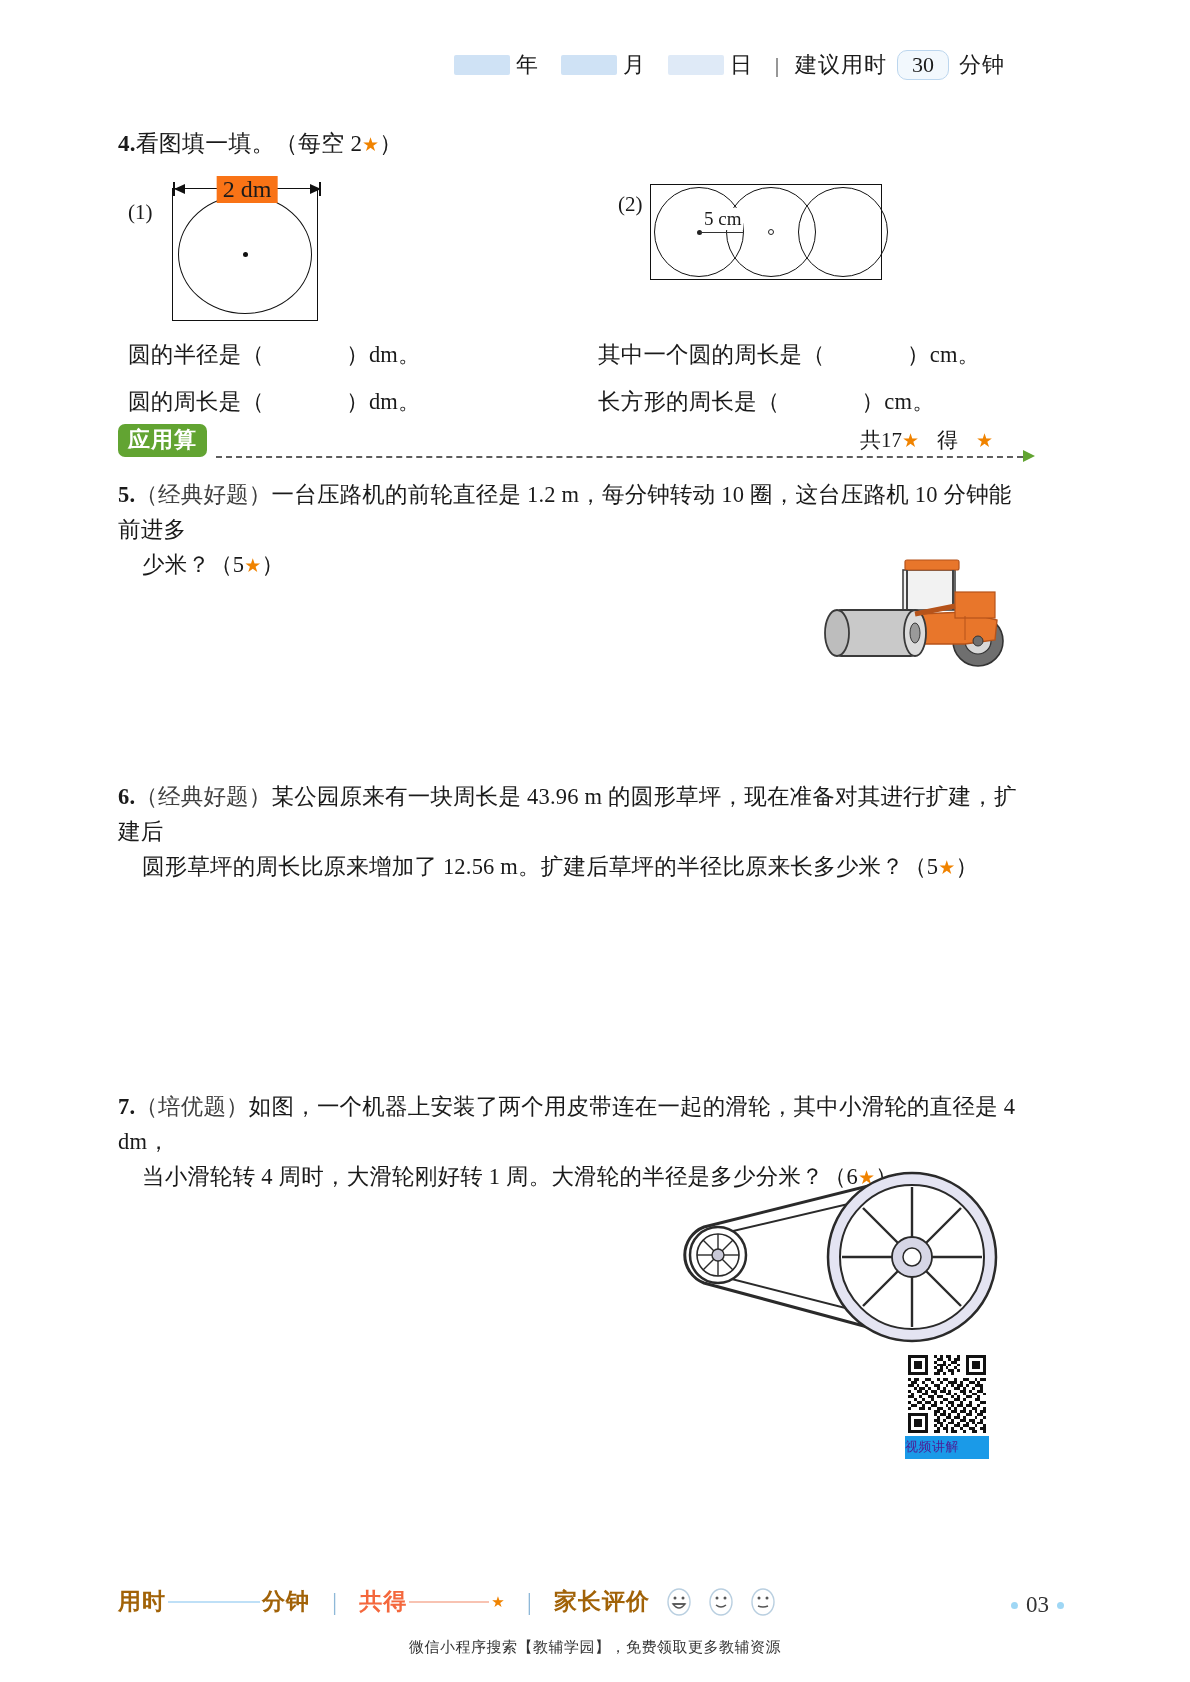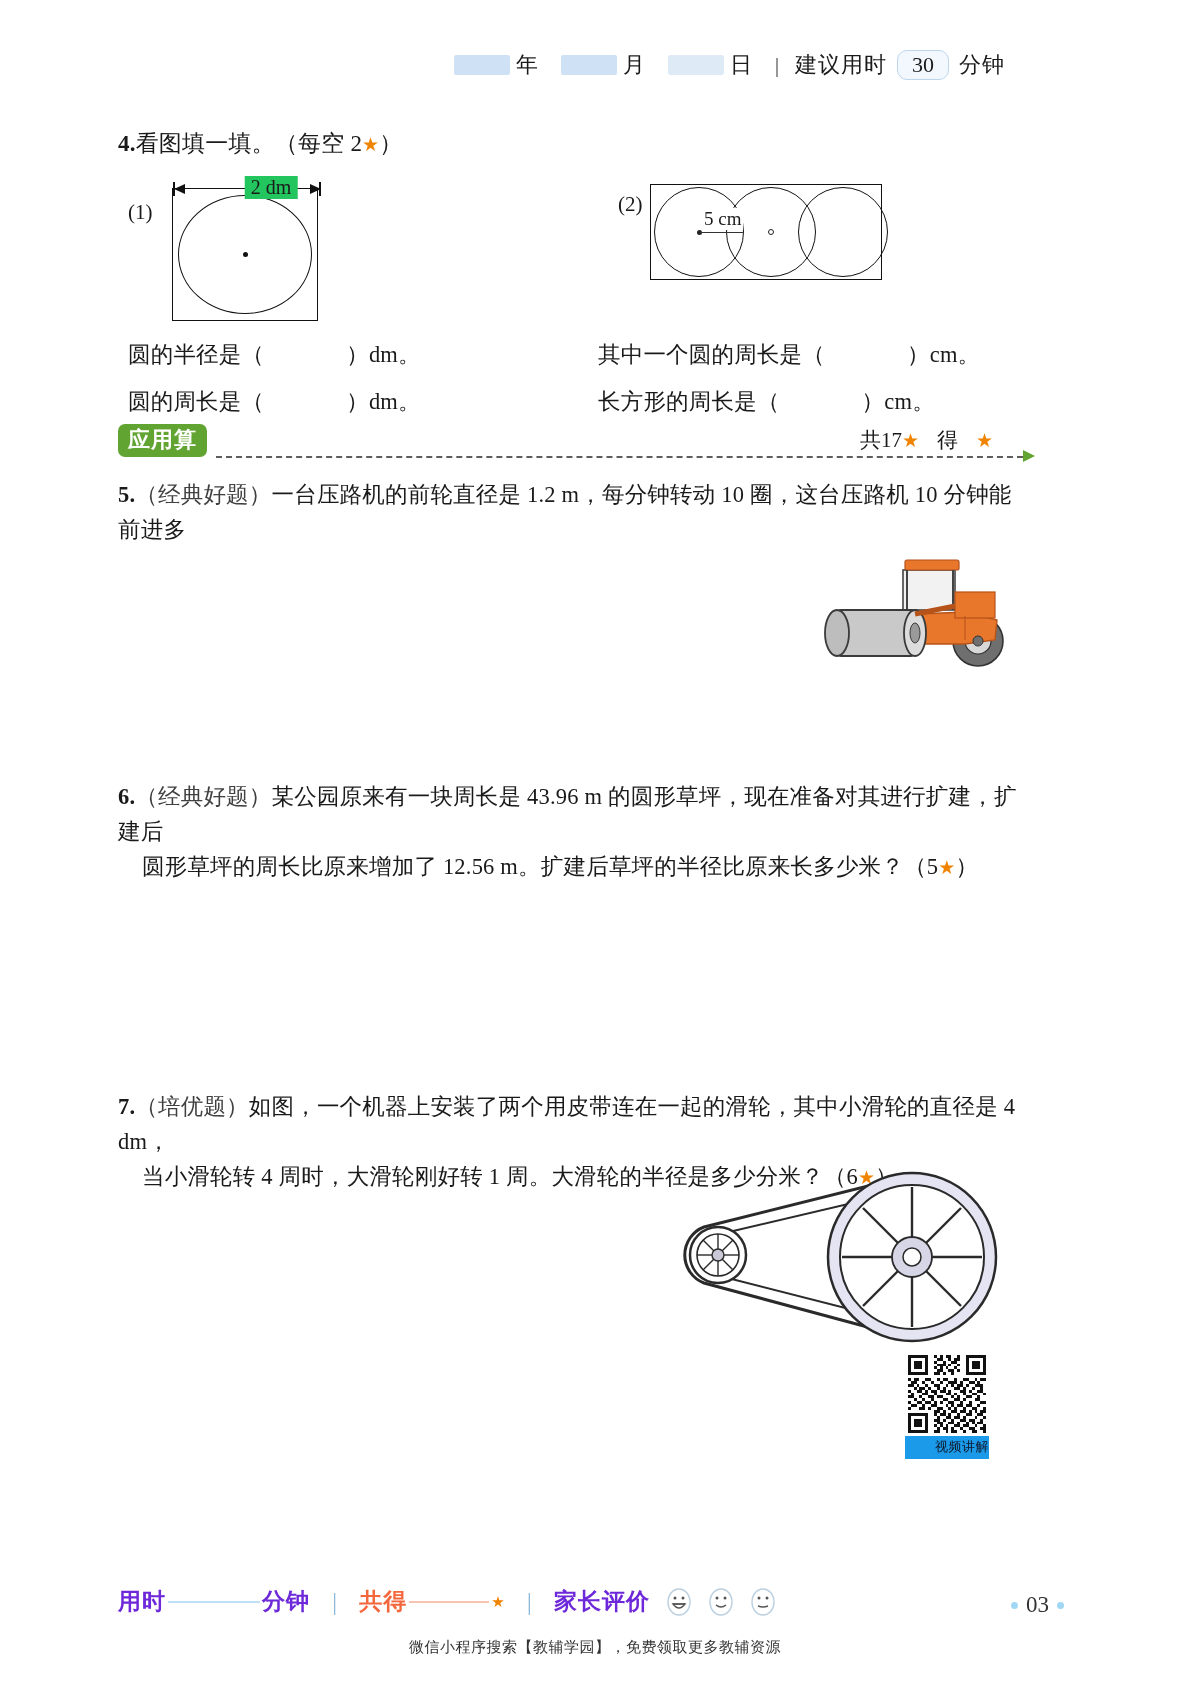--- a/index.html
+++ b/index.html
@@ -93,24 +93,23 @@
     position: absolute; top: 10px;
     width: 0; height: 0;
     border-top: 5px solid transparent;
     border-bottom: 5px solid transparent;
   }
   .arrow-l { left: 2px; border-right: 11px solid #111; }
   .arrow-r { right: 1px; border-left: 11px solid #111; }
   .dim-text {
     position: absolute; top: 2px; left: 50%;
     transform: translateX(-50%);
-    background: #22c55e; padding: 0 6px;
-    font-size: 20px; font-family: "Liberation Serif", serif;
+    background: #f97316; padding: 0 6px;
+    font-size: 24px; font-family: "Liberation Serif", serif;
     white-space: nowrap;
-    margin-left: 24px;
   }
 
   .fig2 { position: absolute; left: 500px; top: -4px; }
   .rect2 {
     position: absolute; left: 32px; top: 14px;
     width: 232px; height: 96px;
     border: 1.6px solid #111;
   }
   .c2 {
     position: absolute;
@@ -179,35 +178,35 @@
   #roller { position: absolute; top: 540px; left: 815px; width: 200px; height: 140px; }
 
   
   #pulley { position: absolute; top: 1165px; left: 680px; width: 340px; height: 200px; }
 
   
   #qr { position: absolute; top: 1352px; left: 905px; width: 84px; }
   .qr-img { width: 84px; height: 84px; display: block; }
   .qr-cap {
     background: #1a9ae8;
-    color: #0f172a;
+    color: #4c1d95;
     font-family: "Liberation Sans", sans-serif;
     font-size: 13px;
-    text-align: right;
+    text-align: left;
     padding: 2px 0 3px 0;
     letter-spacing: 0.5px;
   }
 
   
   #footer {
     position: absolute; top: 1586px; left: 118px; width: 960px;
     display: flex; align-items: center;
     font-size: 23px;
   }
-  .f-blue { color: #6d28d9; font-weight: bold; letter-spacing: 1px; }
+  .f-blue { color: #a16207; font-weight: bold; letter-spacing: 1px; }
   .f-orange { color: #f4673c; font-weight: bold; letter-spacing: 1px; }
   .f-uline-blue {
     display: inline-block; width: 92px;
     border-bottom: 2.5px solid #bfe0f7;
     margin: 0 2px;
   }
   .f-uline-orange {
     display: inline-block; width: 80px;
     border-bottom: 2.5px solid #f8c3b2;
     margin: 0 2px;
@@ -315,20 +314,23 @@
   <div id="sect">
     <span class="sect-badge">应用算</span>
     <div class="sect-dash"></div>
     <div class="sect-tri"></div>
     <span class="sect-score"><span>共</span><span class="num">17</span><span class="star">★</span><span class="gap2"></span><span>得</span><span class="gap2"></span><span class="star">★</span></span>
   </div>
 
   <div id="q5" class="body-text">
     <div>
       <span class="qnum">5.</span><span class="tag-red">（经典好题）</span><span>一台压路机的前轮直径是 1.2 m，每分钟转动 10 圈，这台压路机 10 分钟能前进多</span>
+    </div>
+    <div class="q-line2">
+      <span>少米？（5</span><span class="star">★</span><span>）</span>
     </div>
   </div>
 
   <div id="roller">
     <svg width="200" height="140" viewBox="0 0 200 140">
 
       <circle cx="163" cy="101" r="25" fill="#6f6f6f" stroke="#333" stroke-width="1.6"></circle>
       <circle cx="163" cy="101" r="13" fill="#d8d8d8" stroke="#333" stroke-width="1.2"></circle>
 
       <path d="M58 76 L150 72 L182 80 L180 100 L150 104 L58 104 Z" fill="#e8762b" stroke="#b6531a" stroke-width="1.4"></path>

